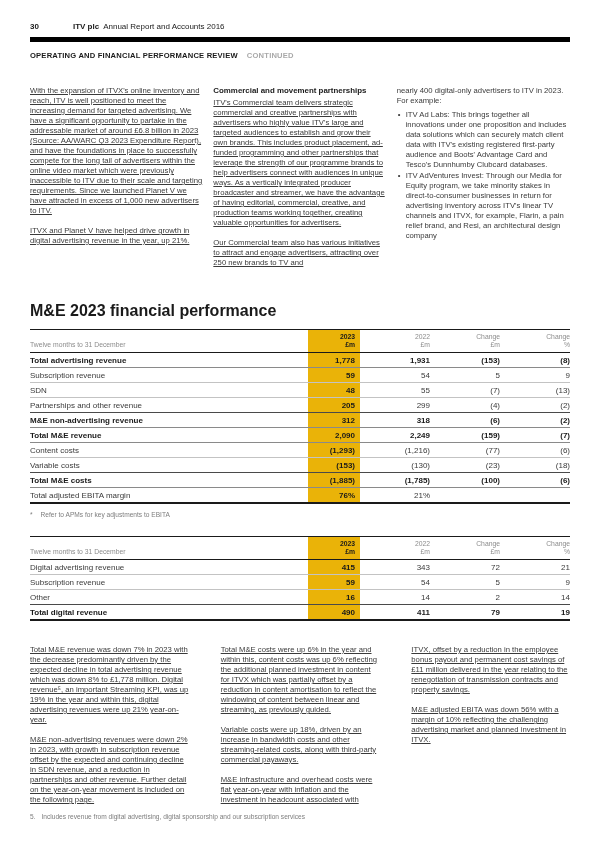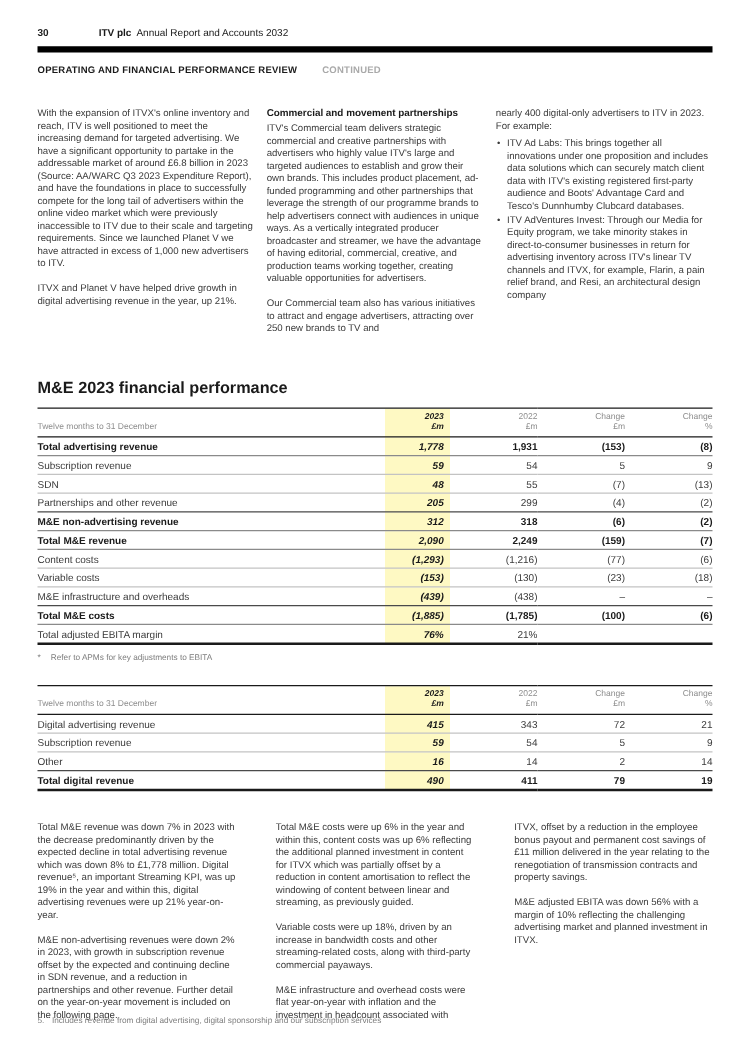--- a/index.html
+++ b/index.html
@@ -4,48 +4,48 @@
 <style>
   html,body { margin:0; padding:0; background:#f2f2f2; }
   .page {
     width:600px; height:848px; margin:0 auto; background:#ffffff;
     font-family:"Liberation Sans", sans-serif; color:#3a3a3a;
     position:relative; box-sizing:border-box; padding:22px 30px 0 30px;
     overflow:hidden;
   }
   
   .masthead { display:flex; align-items:baseline; font-size:8px; color:#1a1a1a; }
-  .page-num { font-weight:bold; margin-right:24px; }
-  .brand { font-weight:bold; margin-right:4px;margin-left:16px; }
+  .page-num { font-weight:bold; margin-right:34px; }
+  .brand { font-weight:bold; margin-right:4px; }
   .black-bar { height:5px; background:#000; margin-top:6px; }
   .section-label { margin-top:9px; font-size:7.6px; font-weight:bold; color:#1a1a1a; letter-spacing:0.2px; }
-  .section-label .continued { color:#a9a9a9; margin-left:20px; }
+  .section-label .continued { color:#a9a9a9; margin-left:9px; }
 
   
   .cols { display:flex; gap:10px; }
   .cols.intro { margin-top:26px; }
   .cols.commentary { margin-top:24px;gap:32px; }
   .col { flex:1; font-size:7.7px; line-height:10px; color:#3a3a3a; }
-  .col p { margin:0 0 10px 0; }
+  .col p { margin:0 0 10px 0;text-decoration:underline; }
   .col h3 { font-size:7.9px; line-height:10px; margin:0 0 2px 0; color:#1a1a1a; font-weight:bold; }
   ul.bullets { list-style:none; margin:4px 0 0 0; padding:0; }
   ul.bullets li { position:relative; padding-left:9px; margin:0 0 1px 0; }
   ul.bullets li::before { content:"\2022"; position:absolute; left:1px; top:0; color:#3a3a3a; }
 
   
-  .fin-title { font-size:13px; font-weight:bold; color:#1a1a1a; margin:24px 0 9px 0; }
+  .fin-title { font-size:16px; font-weight:bold; color:#1a1a1a; margin:24px 0 9px 0; }
   table.fin { width:100%; border-collapse:collapse; font-size:8px; border-bottom:2px solid #1a1a1a; }
   table.fin.second { margin-top:18px; }
   table.fin thead td {
     border-top:1px solid #1a1a1a; border-bottom:1.5px solid #1a1a1a;
     color:#8c8c8c; font-size:6.8px; line-height:8px; vertical-align:bottom;
     padding:3px 0 3px 0; white-space:pre-line;
   }
   table.fin td.n { text-align:right; }
-  table.fin .c2023 { background:#fef9c3; font-weight:bold; color:#1a1a1a; padding-right:5px !important;font-style:italic; }
+  table.fin .c2023 { background:#eab308; font-weight:bold; color:#1a1a1a; padding-right:5px !important; }
   table.fin thead td.c2023 { color:#1a1a1a; }
   table.fin col.w-label { width:auto; }
   table.fin col.w-num { width:70px; }
   table.fin col.w-2023 { width:52px; }
   table.fin tbody td { padding:2.5px 0; border-top:1px solid #c3c3c3; color:#3a3a3a; }
   table.fin tbody tr.bold td { font-weight:bold; color:#1a1a1a; border-top:1px solid #4a4a4a; }
   table.fin tbody tr.bold + tr td { border-top-color:#8a8a8a; }
   .tbl-footnote { font-size:6.6px; color:#7d7d7d; margin-top:7px; }
   .tbl-footnote .mark { margin-right:8px; }
 
@@ -53,21 +53,21 @@
   .bottom-footnote .mark { margin-right:6px; }
 </style>
 </head>
 <body>
 
 <div class="page">
 
   <div class="masthead">
     <span class="page-num">30</span>
     <span class="brand">ITV plc</span>
-    <span class="subtitle">Annual Report and Accounts 2032</span>
+    <span class="subtitle">Annual Report and Accounts 2016</span>
   </div>
 
   <div class="black-bar"></div>
 
   <div class="section-label">
     <span>OPERATING AND FINANCIAL PERFORMANCE REVIEW</span><span class="continued">CONTINUED</span>
   </div>
 
   <div class="cols intro">
     <div class="col">
@@ -163,27 +163,20 @@
           <td class="n">(77)</td>
           <td class="n">(6)</td>
         </tr>
         <tr>
           <td>Variable costs</td>
           <td class="n c2023">(153)</td>
           <td class="n">(130)</td>
           <td class="n">(23)</td>
           <td class="n">(18)</td>
         </tr>
-        <tr>
-          <td>M&amp;E infrastructure and overheads</td>
-          <td class="n c2023">(439)</td>
-          <td class="n">(438)</td>
-          <td class="n">–</td>
-          <td class="n">–</td>
-        </tr>
         <tr class="bold">
           <td>Total M&amp;E costs</td>
           <td class="n c2023">(1,885)</td>
           <td class="n">(1,785)</td>
           <td class="n">(100)</td>
           <td class="n">(6)</td>
         </tr>
         <tr>
           <td>Total adjusted EBITA margin</td>
           <td class="n c2023">76%</td>

